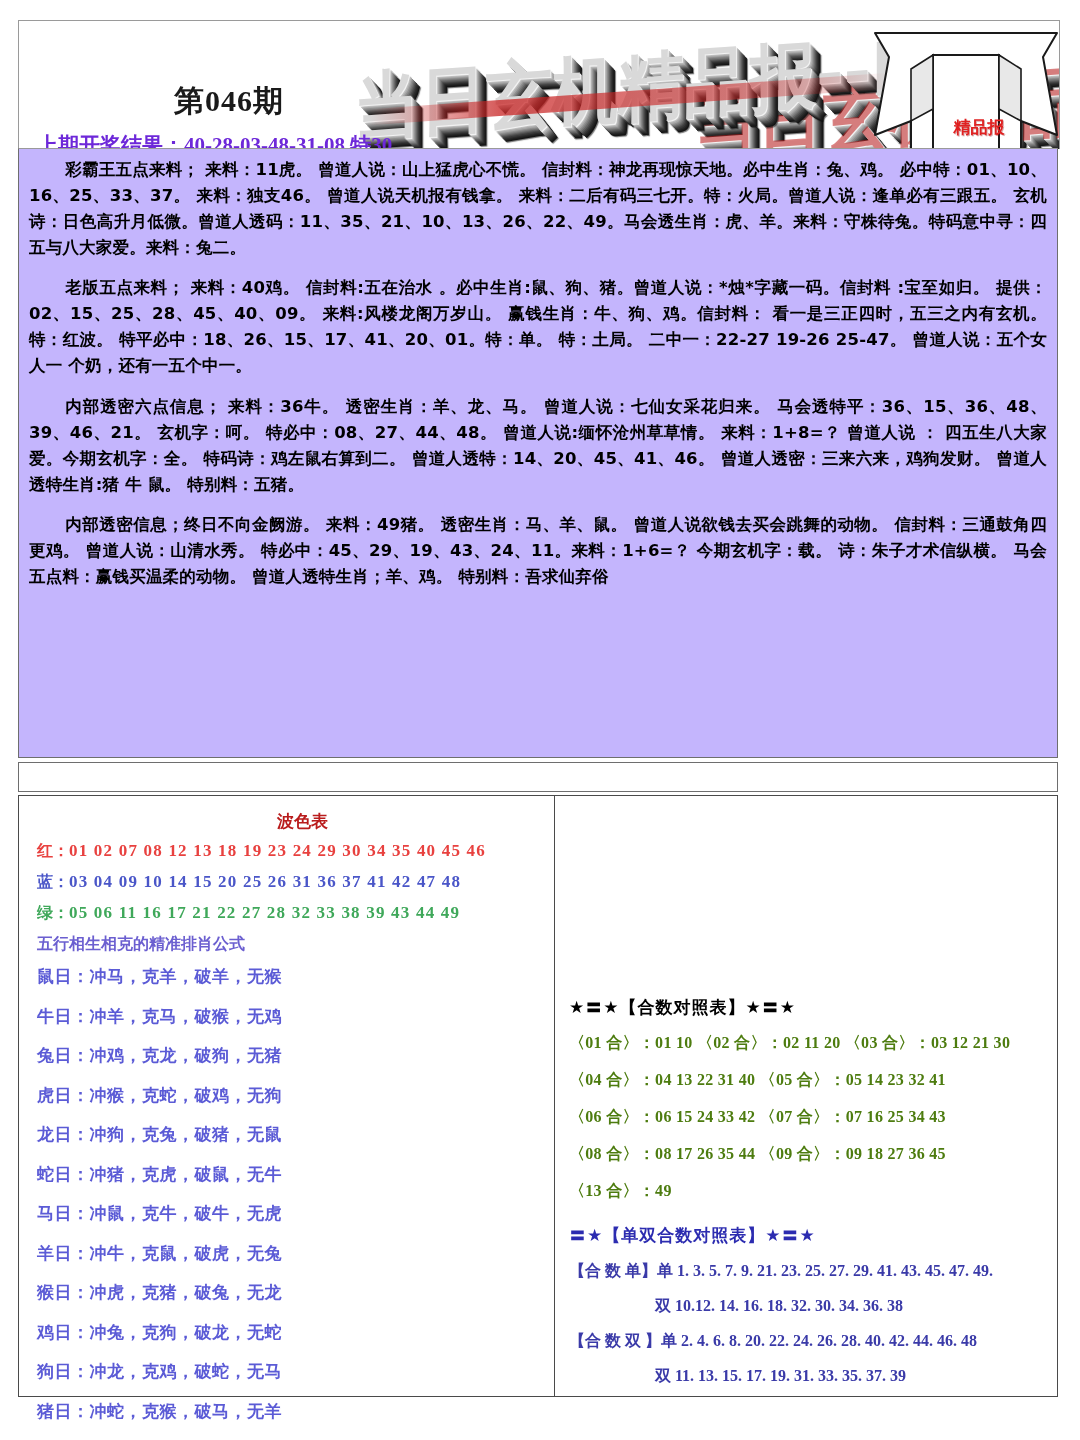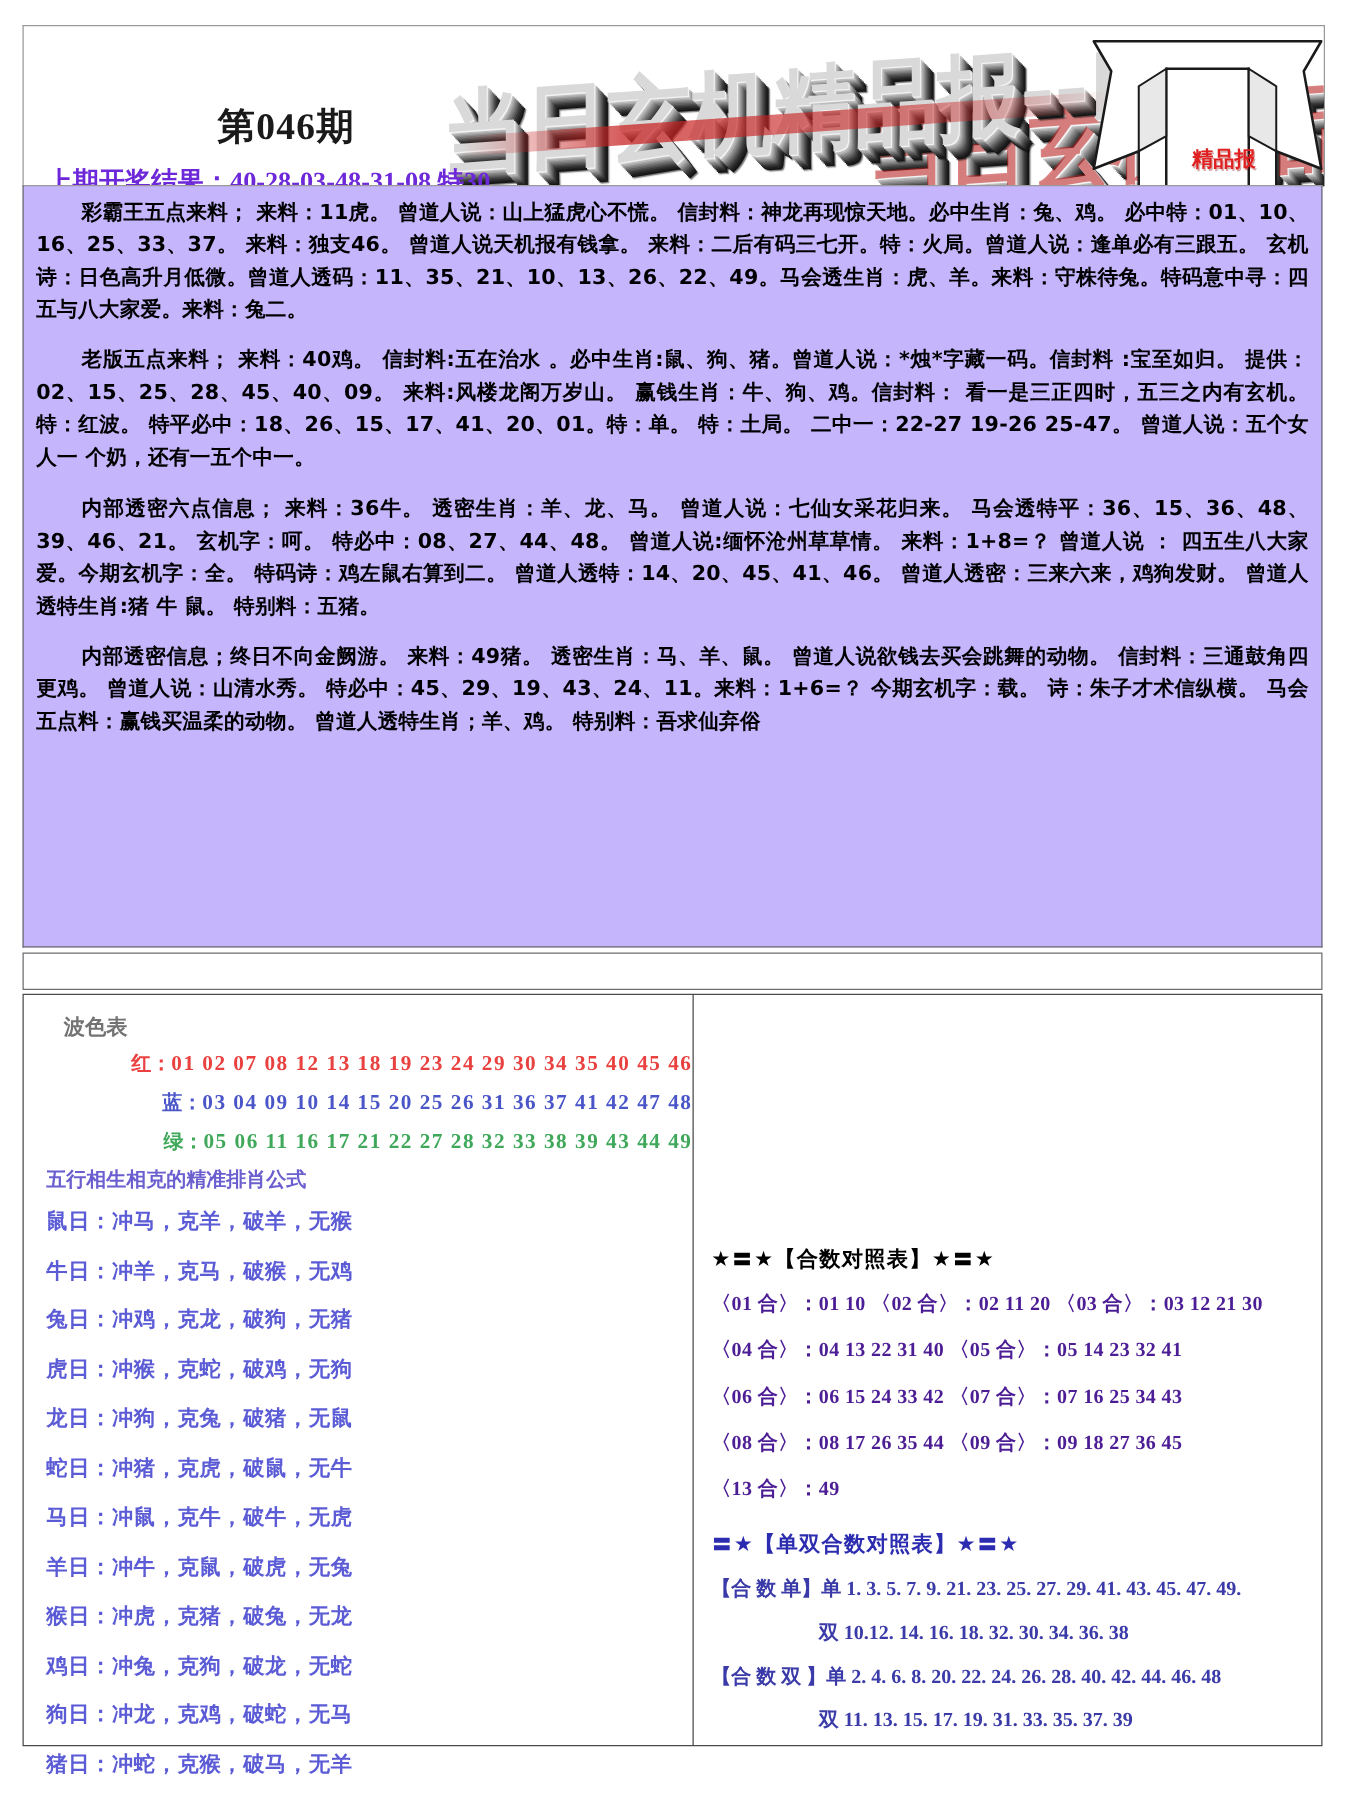--- a/index.html
+++ b/index.html
@@ -96,28 +96,28 @@
   
   .bottom{
     position:absolute;left:18px;top:795px;width:1040px;height:602px;
     border:1px solid #4a4a4a;box-sizing:border-box;background:#fff;
     display:flex;
   }
   .colL{width:536px;box-sizing:border-box;border-right:1px solid #4a4a4a;padding:14px 0 0 18px;position:relative;}
   .colR{flex:1;box-sizing:border-box;padding:0 0 0 14px;position:relative;}
 
   .bosetitle{
-    font-size:17px;font-weight:bold;color:#737373;margin:0 0 8px 14px;
-    font-family:"DejaVu Sans","Liberation Sans",sans-serif;
+    font-size:17px;font-weight:bold;color:#b91c1c;margin:0 0 8px 14px;
+    font-family:"DejaVu Sans","Liberation Sans",sans-serif;
+    text-align:center;
   }
   .boserow{
     font-size:17px;margin:0 0 10px 0;white-space:nowrap;
     font-family:"Liberation Serif","DejaVu Serif",serif;
     font-weight:bold;
-    text-align:right;
   }
   .boserow .lbl{font-size:16px;}
   .boserow .nums{font-size:17px;letter-spacing:1.2px;}
   .bose-red{color:#e8413f;}
   .bose-blue{color:#4a56c8;}
   .bose-green{color:#3fa85a;}
 
   .formulatitle{
     font-size:16px;font-weight:bold;color:#6b5fd0;margin:4px 0 10px 0;
     font-family:"DejaVu Sans","Liberation Sans",sans-serif;
@@ -128,21 +128,21 @@
     font-family:"DejaVu Sans","Liberation Sans",sans-serif;
   }
 
   
   .rtitle{
     font-size:17px;font-weight:bold;color:#000000;
     font-family:"DejaVu Sans","Liberation Sans",sans-serif;
     margin:0 0 14px 0;letter-spacing:1px;
   }
   .rrow{
-    font-size:16px;color:#4c1d95;font-weight:bold;margin:0 0 16px 0;
+    font-size:16px;color:#4d7c0f;font-weight:bold;margin:0 0 16px 0;
     font-family:"Liberation Serif","DejaVu Serif",serif;
     white-space:nowrap;letter-spacing:0.3px;
   }
   .ds-title{
     font-size:17px;font-weight:bold;color:#2c2cb0;
     font-family:"DejaVu Sans","Liberation Sans",sans-serif;
     margin:22px 0 14px 0;letter-spacing:1px;
   }
   .dsrow{
     font-size:16px;color:#3a3aa8;font-weight:bold;margin:0 0 14px 0;

